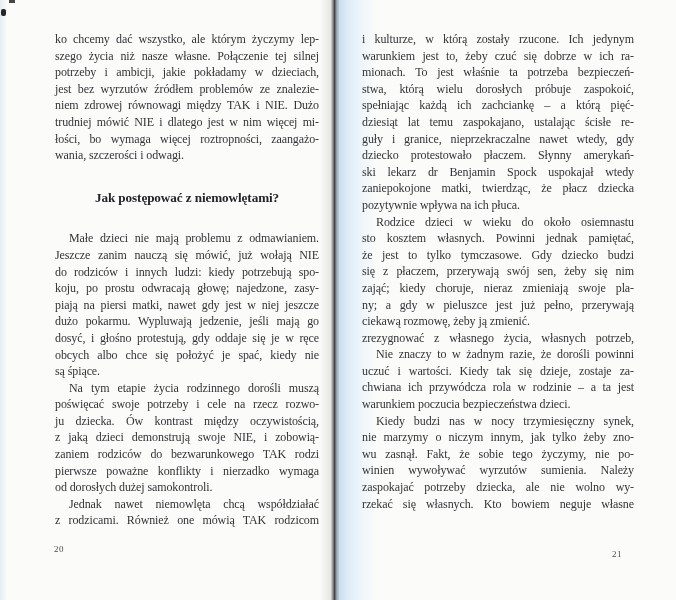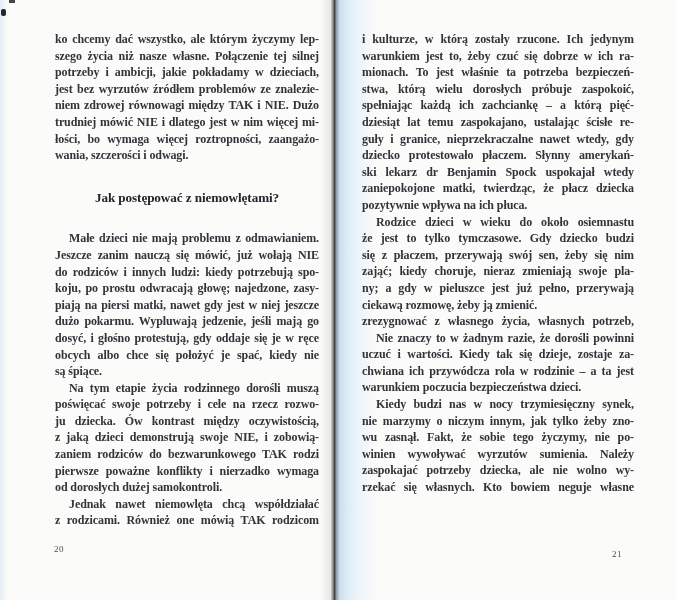--- a/index.html
+++ b/index.html
@@ -41,21 +41,20 @@
     line-height:16.6px;
     letter-spacing:-0.1px;
   }
   .col-left{left:55px;width:264px;}
   .col-right{left:362px;width:272px;}
 
   .line{
     min-height:16.6px;
     text-align:justify;
     text-align-last:justify;
-    font-weight:bold;
   }
   .line.end{text-align-last:left;}
   .line.indent{text-indent:14px;}
 
   .heading{
     font-weight:bold;
     font-size:13.2px;
     color:#23232b;
     text-align:center;
     text-align-last:center;
@@ -119,20 +118,21 @@
       <div class="line">mionach. To jest właśnie ta potrzeba bezpieczeń-</div>
       <div class="line">stwa, którą wielu dorosłych próbuje zaspokoić,</div>
       <div class="line">spełniając każdą ich zachciankę – a którą pięć-</div>
       <div class="line">dziesiąt lat temu zaspokajano, ustalając ścisłe re-</div>
       <div class="line">guły i granice, nieprzekraczalne nawet wtedy, gdy</div>
       <div class="line">dziecko protestowało płaczem. Słynny amerykań-</div>
       <div class="line">ski lekarz dr Benjamin Spock uspokajał wtedy</div>
       <div class="line">zaniepokojone matki, twierdząc, że płacz dziecka</div>
       <div class="line end">pozytywnie wpływa na ich płuca.</div>
       <div class="line indent">Rodzice dzieci w wieku do około osiemnastu</div>
+      <div class="line">sto kosztem własnych. Powinni jednak pamiętać,</div>
       <div class="line">że jest to tylko tymczasowe. Gdy dziecko budzi</div>
       <div class="line">się z płaczem, przerywają swój sen, żeby się nim</div>
       <div class="line">zająć; kiedy choruje, nieraz zmieniają swoje pla-</div>
       <div class="line">ny; a gdy w pieluszce jest już pełno, przerywają</div>
       <div class="line end">ciekawą rozmowę, żeby ją zmienić.</div>
       <div class="line">zrezygnować z własnego życia, własnych potrzeb,</div>
       <div class="line indent">Nie znaczy to w żadnym razie, że dorośli powinni</div>
       <div class="line">uczuć i wartości. Kiedy tak się dzieje, zostaje za-</div>
       <div class="line">chwiana ich przywódcza rola w rodzinie – a ta jest</div>
       <div class="line end">warunkiem poczucia bezpieczeństwa dzieci.</div>

